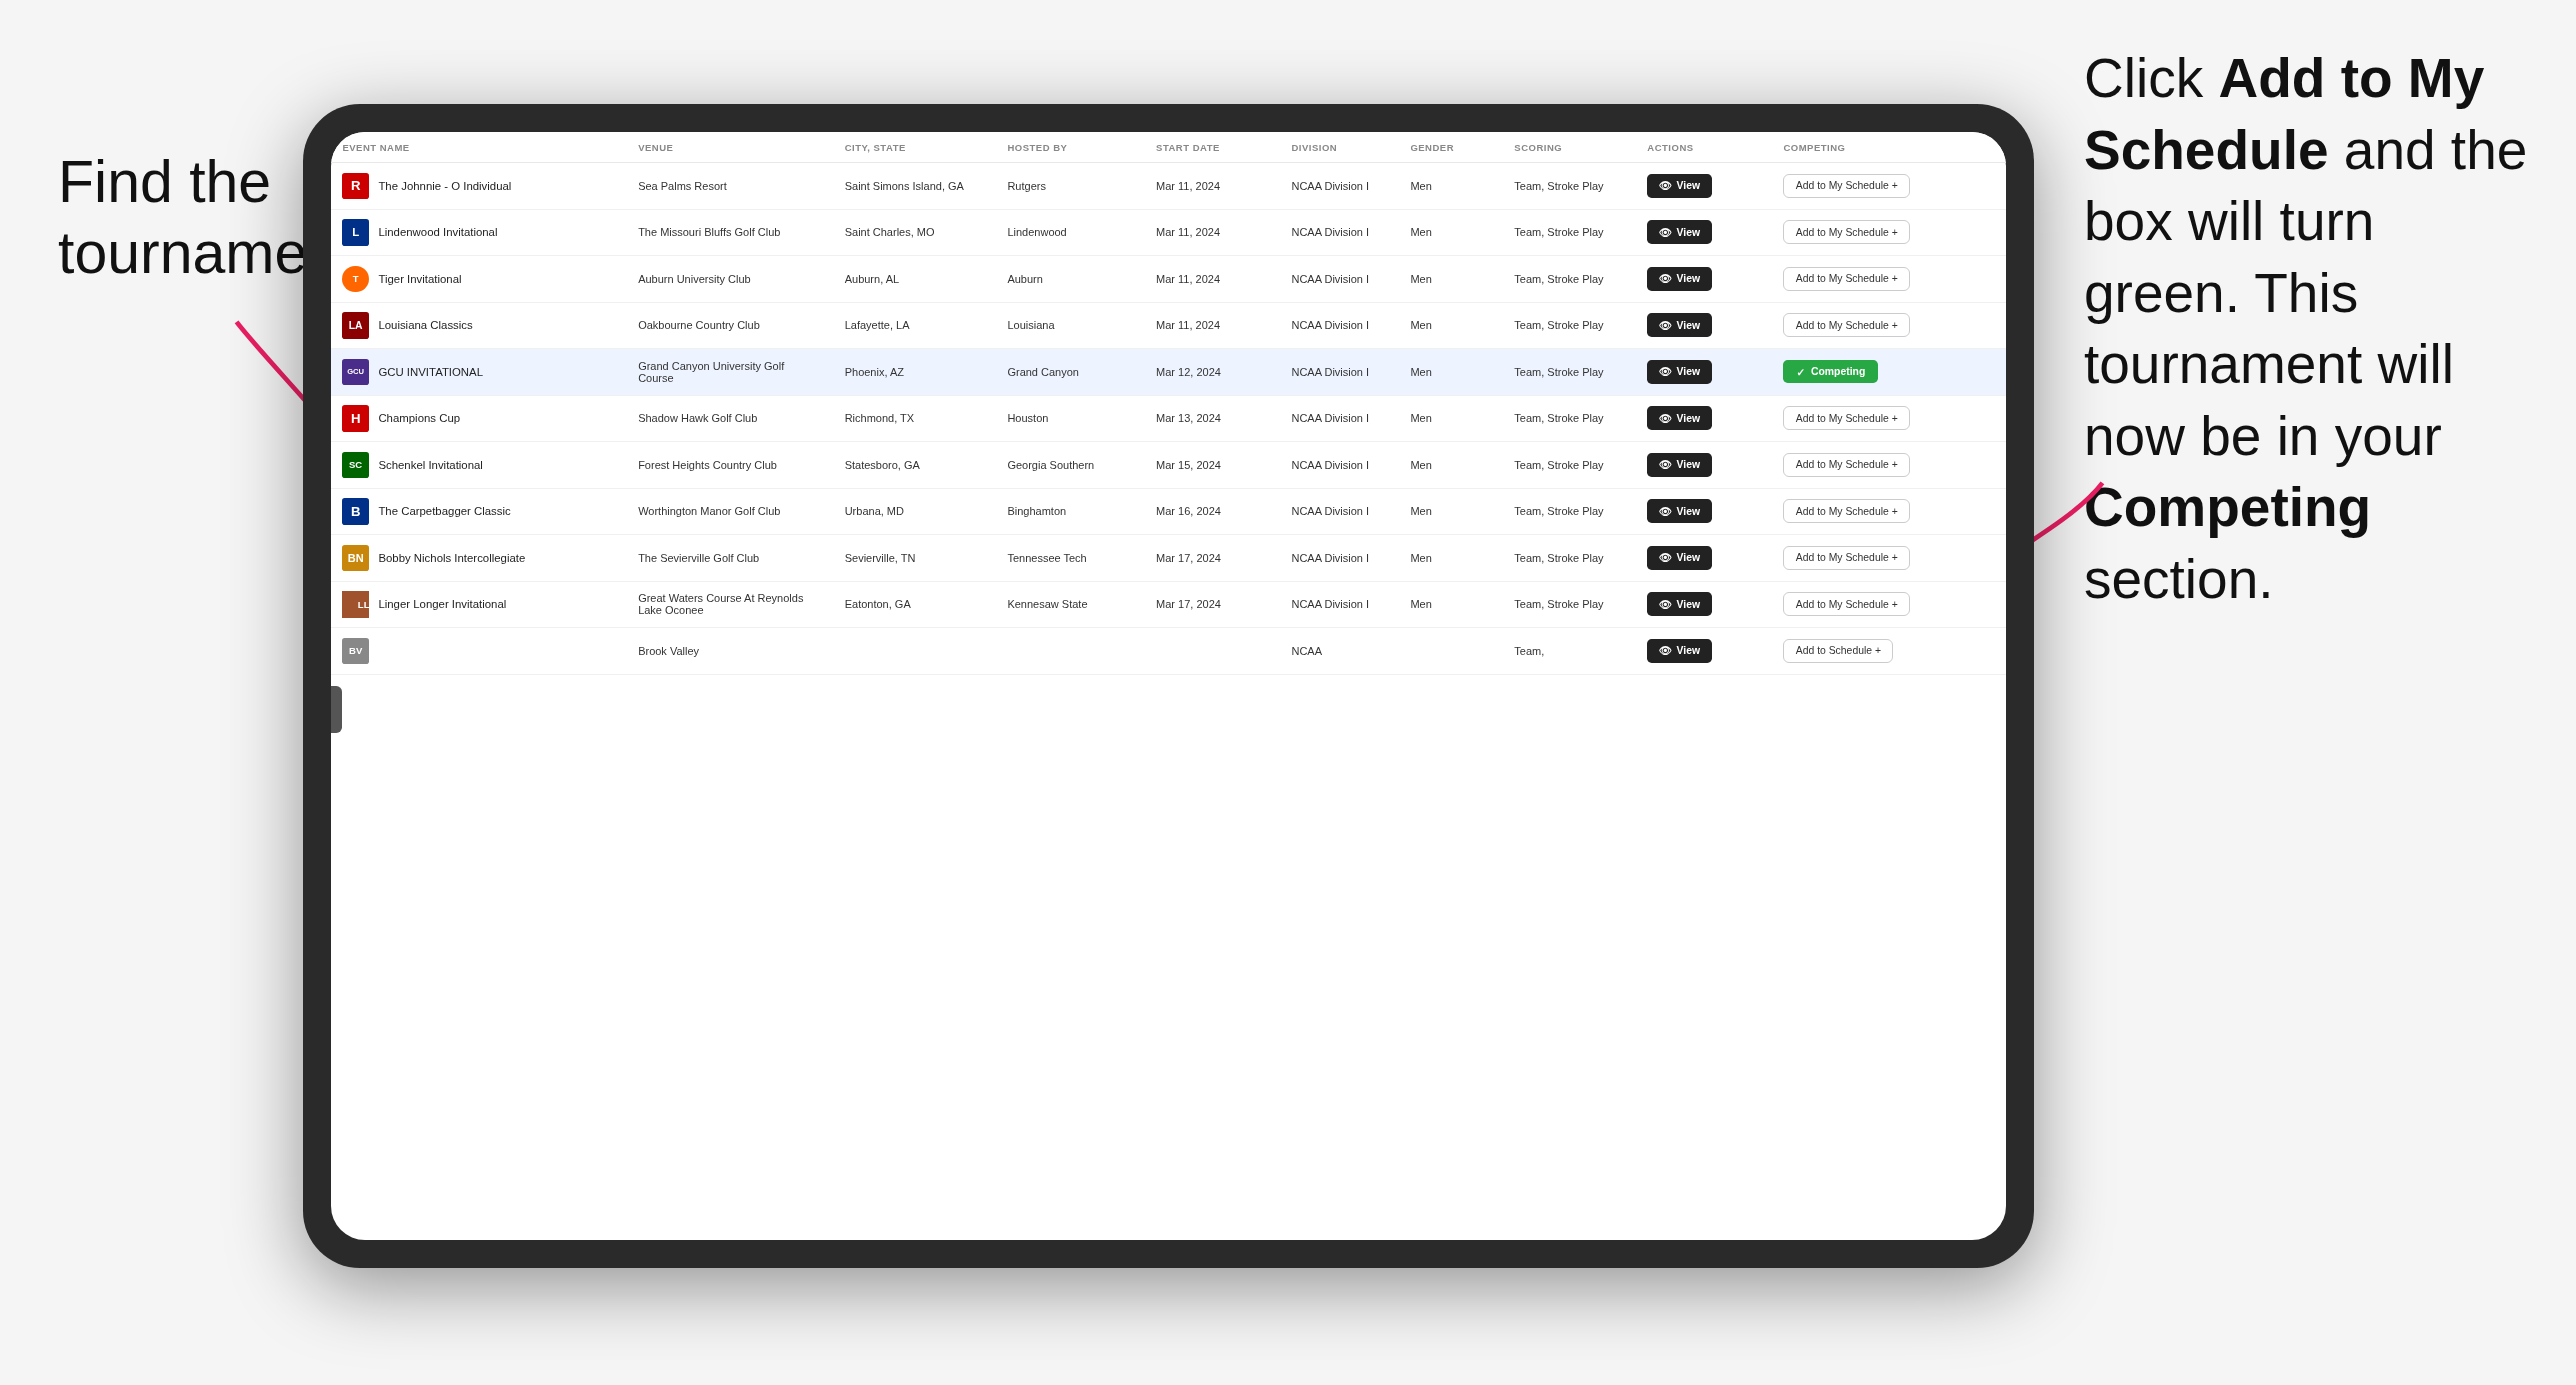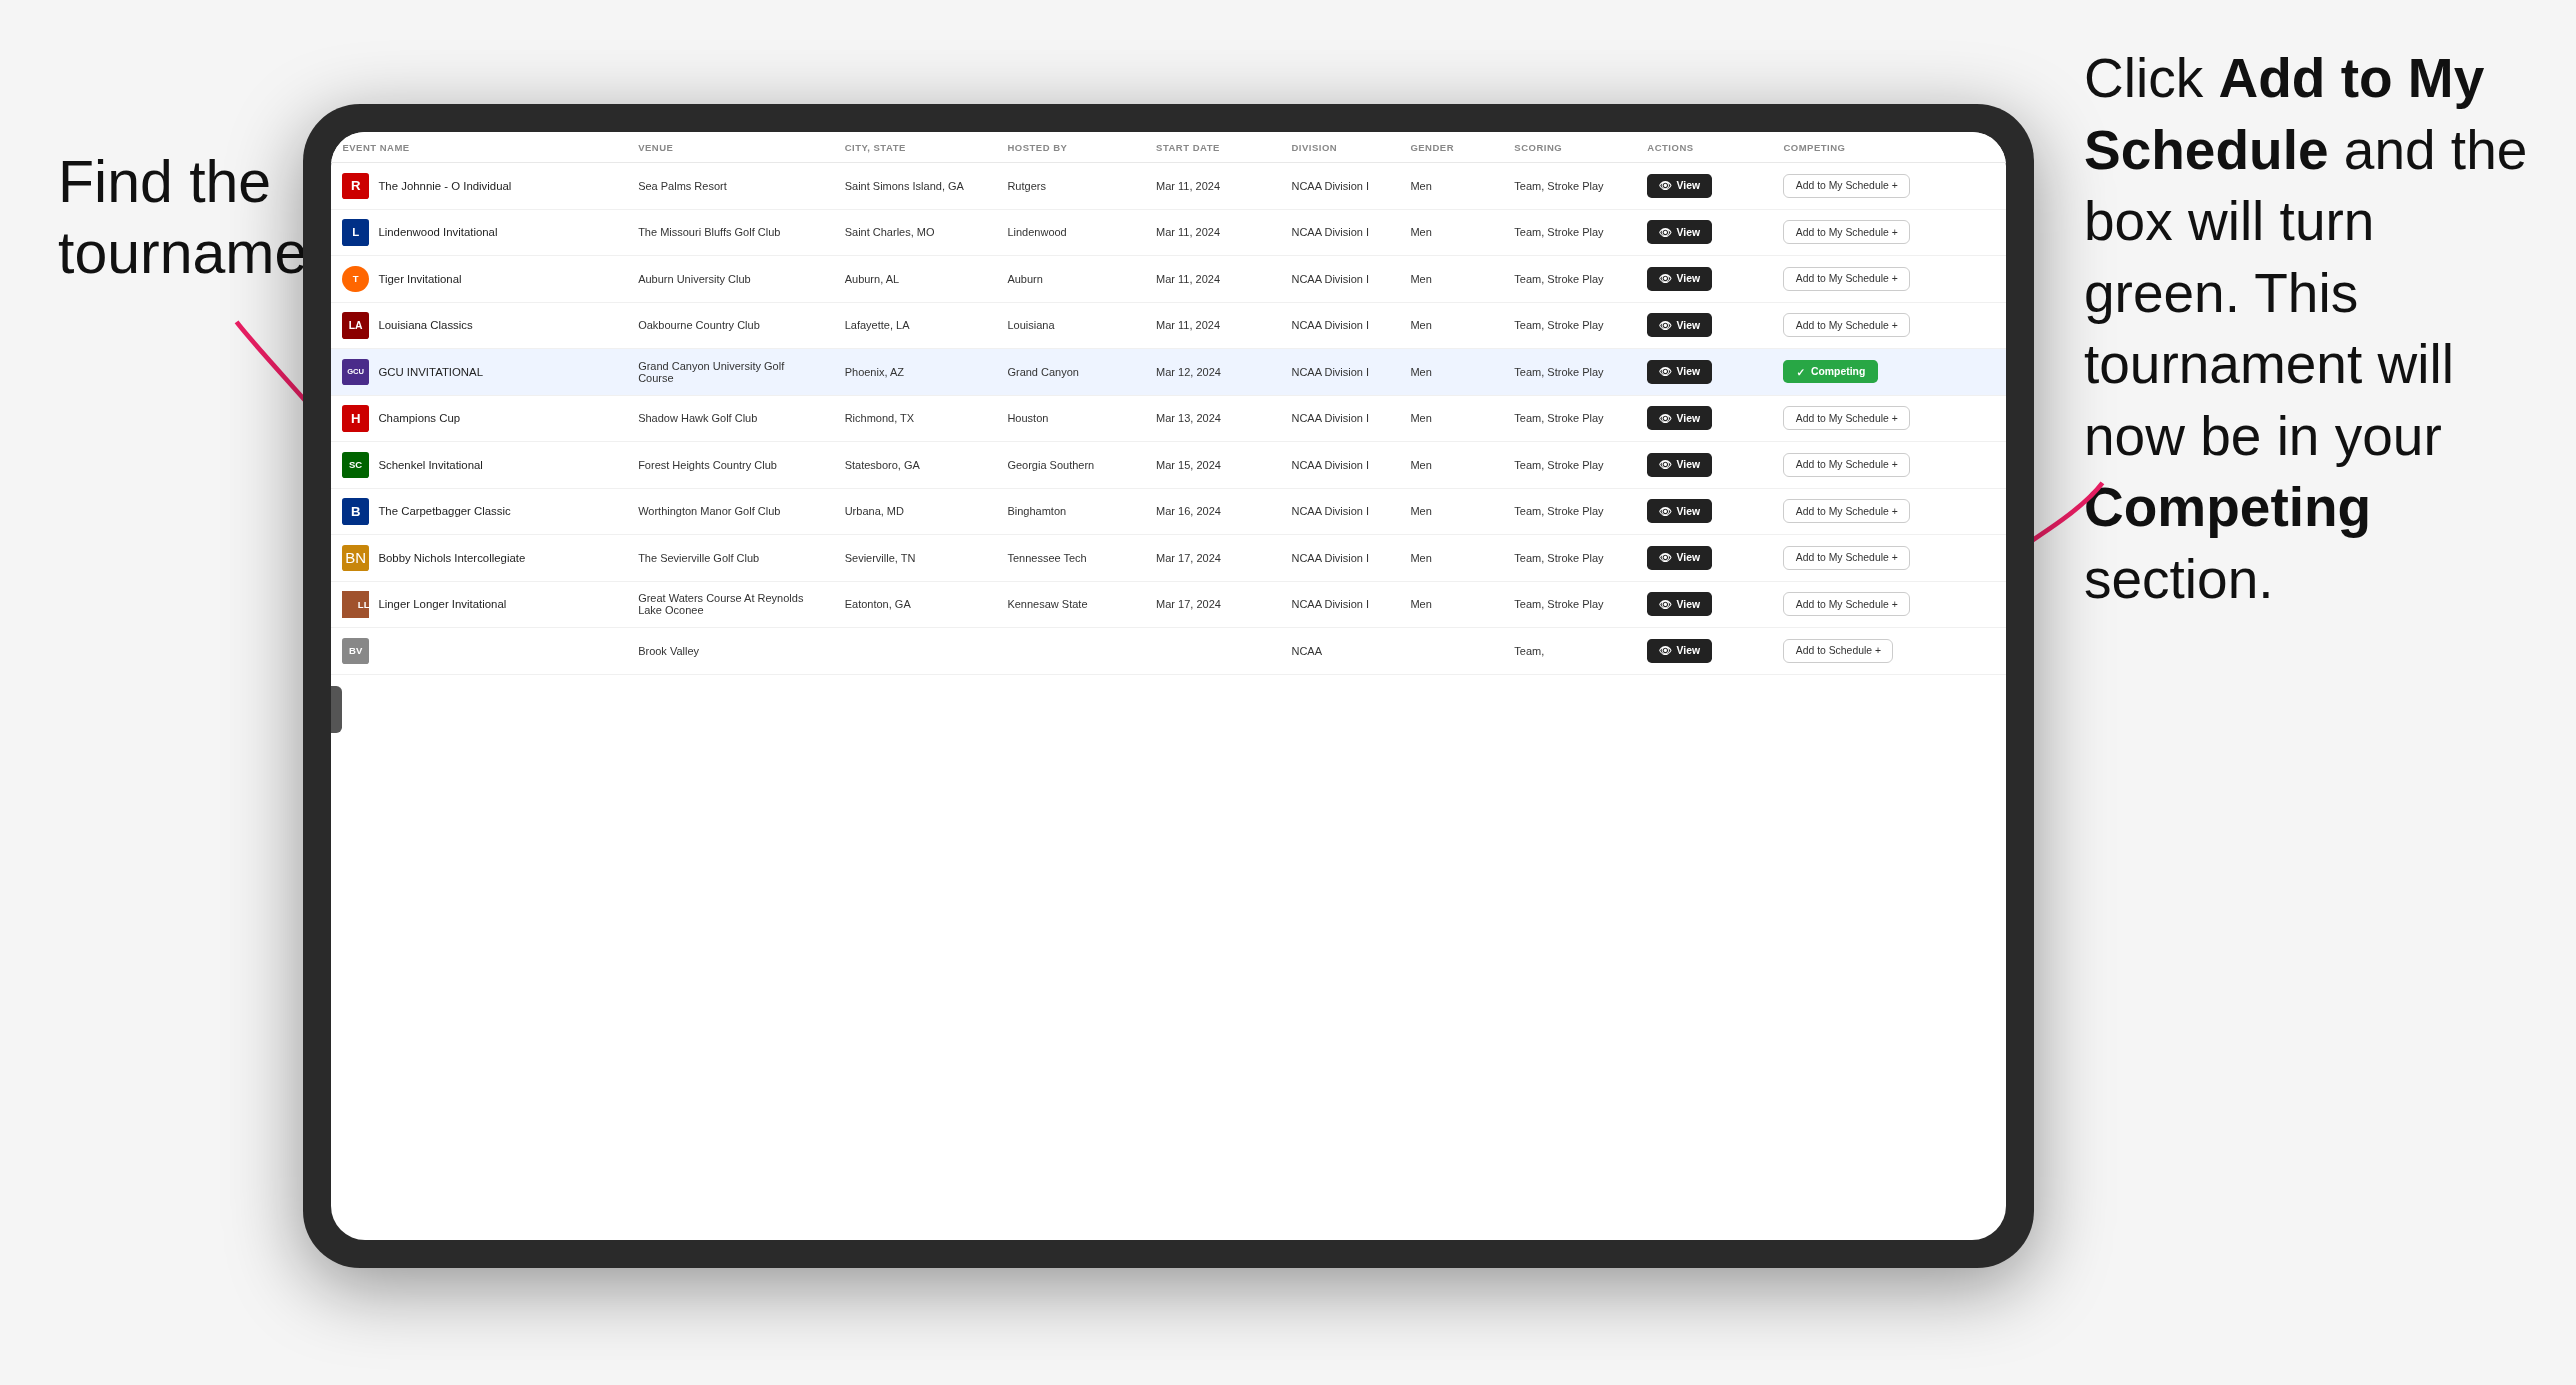--- a/index.html
+++ b/index.html
@@ -270,21 +270,21 @@
 
     
     .logo-r { background: #cc0000; color: #fff; font-weight: 900; font-size: 13.2px; border-radius: 2.8px; }
     .logo-l { background: #003087; color: #fff; font-weight: 900; font-size: 11.4px; border-radius: 2.8px; }
     .logo-tiger { background: #ff6600; color: #fff; font-weight: 900; font-size: 9.5px; border-radius: 50%; }
     .logo-la { background: #8b0000; color: #fff; font-weight: 900; font-size: 10.4px; border-radius: 2.8px; }
     .logo-gcu { background: #4a2c8a; color: #fff; font-weight: 900; font-size: 7.6px; border-radius: 2.8px; }
     .logo-h { background: #cc0000; color: #fff; font-weight: 900; font-size: 13.2px; border-radius: 2.8px; }
     .logo-sc { background: #006400; color: #fff; font-weight: 900; font-size: 9.5px; border-radius: 2.8px; }
     .logo-b { background: #003087; color: #fff; font-weight: 900; font-size: 13.2px; border-radius: 2.8px; }
-    .logo-bn { background: #c8860a; color: #fff; font-weight: 400; font-size: 15px; border-radius: 2.8px; }
+    .logo-bn { background: #c8860a; color: #fff; font-weight: 700; font-size: 11px; border-radius: 2.8px; }
     .logo-ll { background: #a0522d; color: #fff; font-weight: 900; font-size: 9.5px; border-radius: 0; padding-left: 16px; }
     .logo-bv { background: #888; color: #fff; font-weight: 900; font-size: 9.5px; border-radius: 2.8px; }
 
     
     .pipe { color: #ccc; }
 
     
     .sidebar-toggle {
       position: absolute;
       left: 0;

